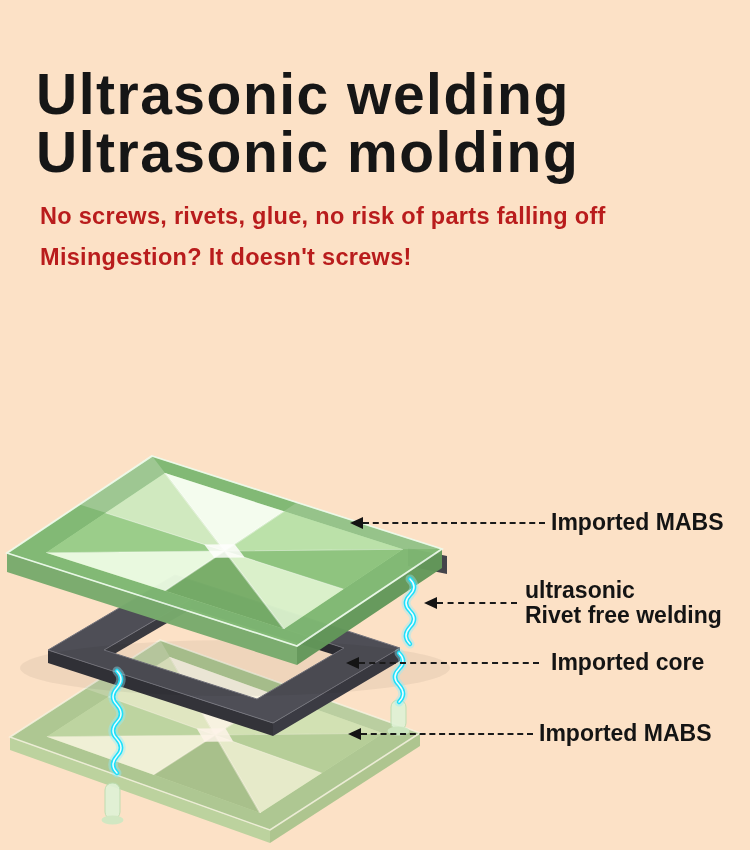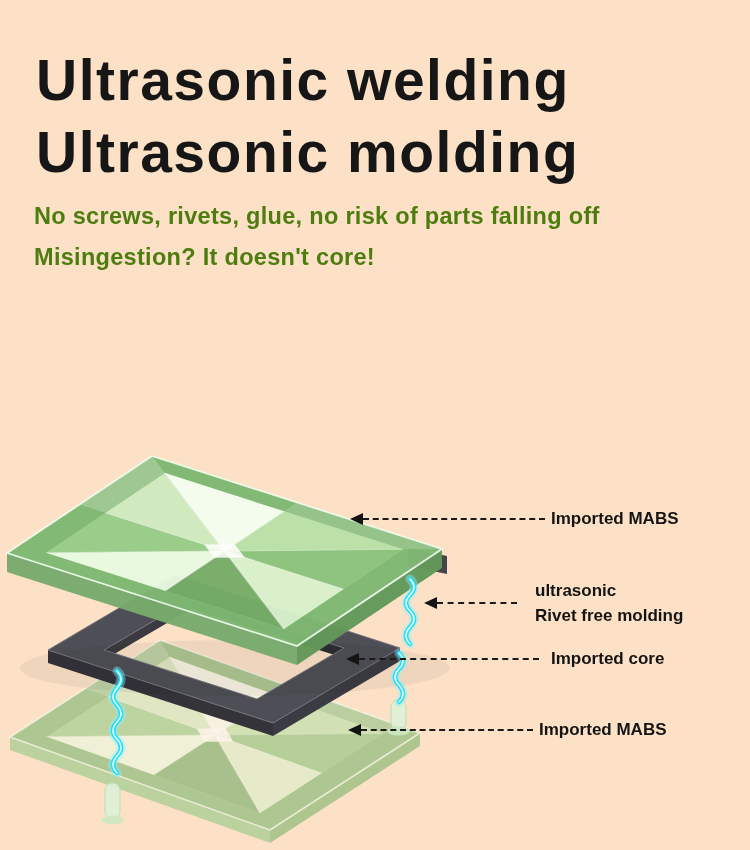--- a/index.html
+++ b/index.html
@@ -9,54 +9,54 @@
     font-family:"Liberation Sans", sans-serif;
     position:relative;
     overflow:hidden;
   }
   .stage { position:absolute; inset:0; }
   .headline {
     position:absolute; left:36px;
     color:#161616; font-weight:700; font-size:57px;
     letter-spacing:1.5px; line-height:1; white-space:nowrap;
   }
-  .headline.l1 { top:52px; }
+  .headline.l1 { top:66px; }
   .headline.l2 { top:124px; }
   .sub {
-    position:absolute; left:34px;
-    color:#4d7c0f; font-weight:700; font-size:23.5px;
+    position:absolute; left:40px;
+    color:#b91c1c; font-weight:700; font-size:23.5px;
     letter-spacing:0.3px; line-height:1.1; white-space:nowrap;
   }
   .sub.l1 { top:204px; }
   .sub.l2 { top:245px; }
   svg.diagram { position:absolute; left:0; top:0; }
   .callout {
     position:absolute; display:flex; align-items:center;
-    color:#141414; font-weight:700; font-size:17px; white-space:nowrap;
+    color:#141414; font-weight:700; font-size:23px; white-space:nowrap;
   }
   .arrow {
     width:0; height:0; flex:0 0 auto;
     border-top:6px solid transparent;
     border-bottom:6px solid transparent;
     border-right:13px solid #141414;
   }
   .dash { height:0; border-top:2.5px dashed #1a1a1a; flex:0 0 auto; }
   .callout .label { padding-left:6px; }
   .lines { display:flex; flex-direction:column; padding-left:8px; line-height:25px; }
-  .lines span { display:block;margin-left:10px; }
+  .lines span { display:block; }
 </style>
 </head>
 <body>
 
 <div class="stage">
 
   <div class="headline l1">Ultrasonic welding</div>
   <div class="headline l2">Ultrasonic molding</div>
   <div class="sub l1">No screws, rivets, glue, no risk of parts falling off</div>
-  <div class="sub l2">Misingestion? It doesn't core!</div>
+  <div class="sub l2">Misingestion? It doesn't screws!</div>
 
   <svg class="diagram" width="750" height="850" viewBox="0 0 750 850">
     <defs>
 
       <g id="facets">
         <polygon points="0,0 100,0 100,100 0,100" fill="#7fb873" stroke="#ffffff" stroke-opacity="0.35" stroke-width="0.8"></polygon>
         <polygon points="9,9 91,9 91,91 9,91" fill="#a9d89b"></polygon>
         <polygon points="50,50 9,9 50,9" fill="#f4fdf0"></polygon>
         <polygon points="50,50 50,9 91,9" fill="#b9e2a9"></polygon>
         <polygon points="50,50 91,9 91,50" fill="#8cc47d"></polygon>
@@ -131,21 +131,21 @@
     <span class="arrow"></span>
     <span class="dash" style="width:182px;"></span>
     <span class="label">Imported MABS</span>
   </div>
 
   <div class="callout" style="left:424px; top:578px;">
     <span class="arrow"></span>
     <span class="dash" style="width:80px;"></span>
     <span class="lines">
       <span>ultrasonic</span>
-      <span>Rivet free molding</span>
+      <span>Rivet free welding</span>
     </span>
   </div>
 
   <div class="callout" style="left:346px; top:649px;">
     <span class="arrow"></span>
     <span class="dash" style="width:180px;"></span>
     <span class="label" style="padding-left:12px;">Imported core</span>
   </div>
 
   <div class="callout" style="left:348px; top:720px;">

